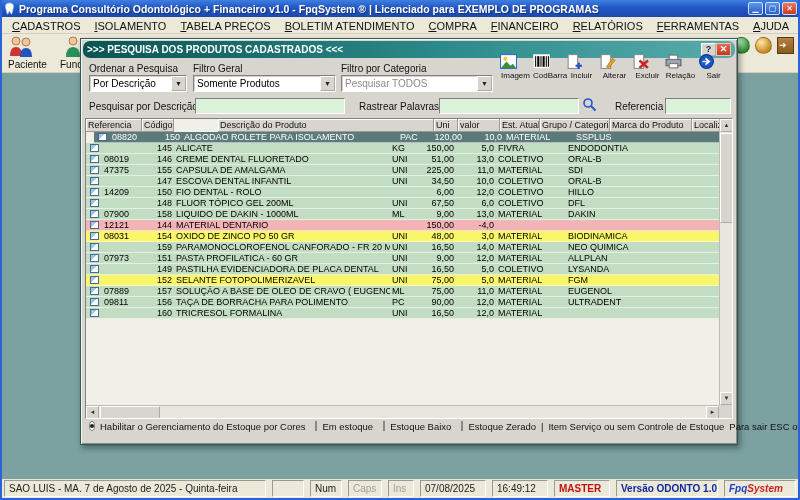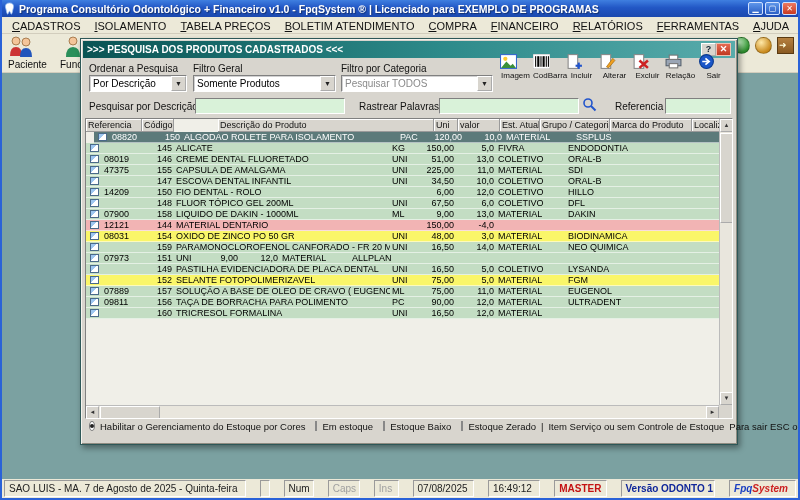--- a/index.html
+++ b/index.html
@@ -35,21 +35,21 @@
   .door{width:17px;height:17px;display:inline-block;background:linear-gradient(180deg,#b5803f,#8a5a22);
     border:1px solid #5a3a12;position:relative;}
   .door:after{content:"➜";position:absolute;left:1px;top:2px;font-size:9px;color:#ffd;}
   
   .client{position:absolute;top:73px;left:0;right:0;bottom:19px;background:#7ba1a1;}
   
   .dialog{position:absolute;left:78px;top:38px;width:658px;height:407px;background:#d8d5ce;
     border:1px solid #2e5858;box-shadow:2px 3px 6px rgba(0,0,0,.4), inset 1px 1px 0 #f6f4ee, inset -1px -1px 0 #8f8c82;}
   .dlg-title{position:absolute;top:2px;left:2px;right:2px;height:17px;
     background:linear-gradient(90deg,#0a5454,#2d8a8a 55%,#58abab);
-    color:#fff;font-weight:bold;font-size:10px;display:flex;align-items:center;padding:0 4px;}
+    color:#fff;font-weight:bold;font-size:10px;display:flex;align-items:center;padding:0 4px;border-radius:7px;}
   .dlg-title .dt{flex:1;white-space:nowrap;overflow:hidden;}
   .dbtn{width:15px;height:13px;border:1px outset #fff;background:#d8d5ce;color:#123;
     font-size:9px;line-height:11px;text-align:center;padding:0;font-weight:bold;}
   .dbtn.close{background:linear-gradient(180deg,#e56a52,#c03a22);color:#fff;border:1px solid #f0c0b0;}
   .lbl{position:absolute;font-size:10px;color:#111;white-space:nowrap;}
   .combo{position:absolute;height:17px;background:#fff;border:1px solid;border-color:#808080 #fff #fff #808080;
     box-shadow:inset 1px 1px 0 rgba(0,0,0,.18);}
   .combo .txt{font-size:10px;padding:2px 4px 0 3px;white-space:nowrap;overflow:hidden;display:block;margin-right:15px;}
   .combo .arrow{position:absolute;right:0;top:0;bottom:0;width:15px;background:#d8d5ce;
     border:1px outset #fff;font-size:7px;line-height:14px;text-align:center;color:#222;}
@@ -97,21 +97,21 @@
     font-size:9.5px;color:#111;gap:5px;white-space:nowrap;}
   .radio{width:10px;height:10px;border-radius:50%;background:#fff;border:1px solid #777;
     display:inline-flex;align-items:center;justify-content:center;}
   .radio i{width:4px;height:4px;border-radius:50%;background:#222;}
   .swatch{width:13px;height:10px;border:1px solid #888;display:inline-block;}
   .sw-green{background:var(--green);} .sw-low{background:var(--low);} .sw-zero{background:var(--zero);}
   .gap{width:26px;display:inline-block;}
   .exit-hint{margin-left:auto;}
   
   .statusbar{position:absolute;left:0;right:0;bottom:0;height:19px;background:#ece9d8;
-    display:flex;align-items:stretch;padding:1px 2px;gap:14px;font-size:10px;color:#222;}
+    display:flex;align-items:stretch;padding:1px 2px;gap:6px;font-size:10px;color:#222;}
   .seg{border:1px solid;border-color:#9a9a9a #fff #fff #9a9a9a;display:flex;align-items:center;
     padding:0 4px;white-space:nowrap;overflow:hidden;}
   .seg.dim{color:#a0a0a0;}
   .seg.red{color:#c41212;font-weight:bold;}
   .seg.navy{color:#10279a;font-weight:bold;}
   .brand-fpq{color:#1a3fc2;font-weight:bold;font-style:italic;}
   .brand-sys{color:#cc2222;font-weight:bold;font-style:italic;}
 </style>
 </head>
 <body>
@@ -444,20 +444,21 @@
     <span class="c c-gru">MATERIAL</span>
     <span class="c c-mar">NEO QUIMICA</span>
     <span class="c c-loc"></span>
   </div>
           <div class="grid-row row-green">
     <span class="c c-icon">
               <span class="mini-img"></span>
             </span>
     <span class="c c-ref">07973</span>
     <span class="c c-cod">151</span>
+    <span class="c c-desc">PASTA PROFILATICA - 60 GR</span>
     <span class="c c-uni">UNI</span>
     <span class="c c-val">9,00</span>
     <span class="c c-est">12,0</span>
     <span class="c c-gru">MATERIAL</span>
     <span class="c c-mar">ALLPLAN</span>
     <span class="c c-loc"></span>
   </div>
           <div class="grid-row row-green">
     <span class="c c-icon">
               <span class="mini-img"></span>

